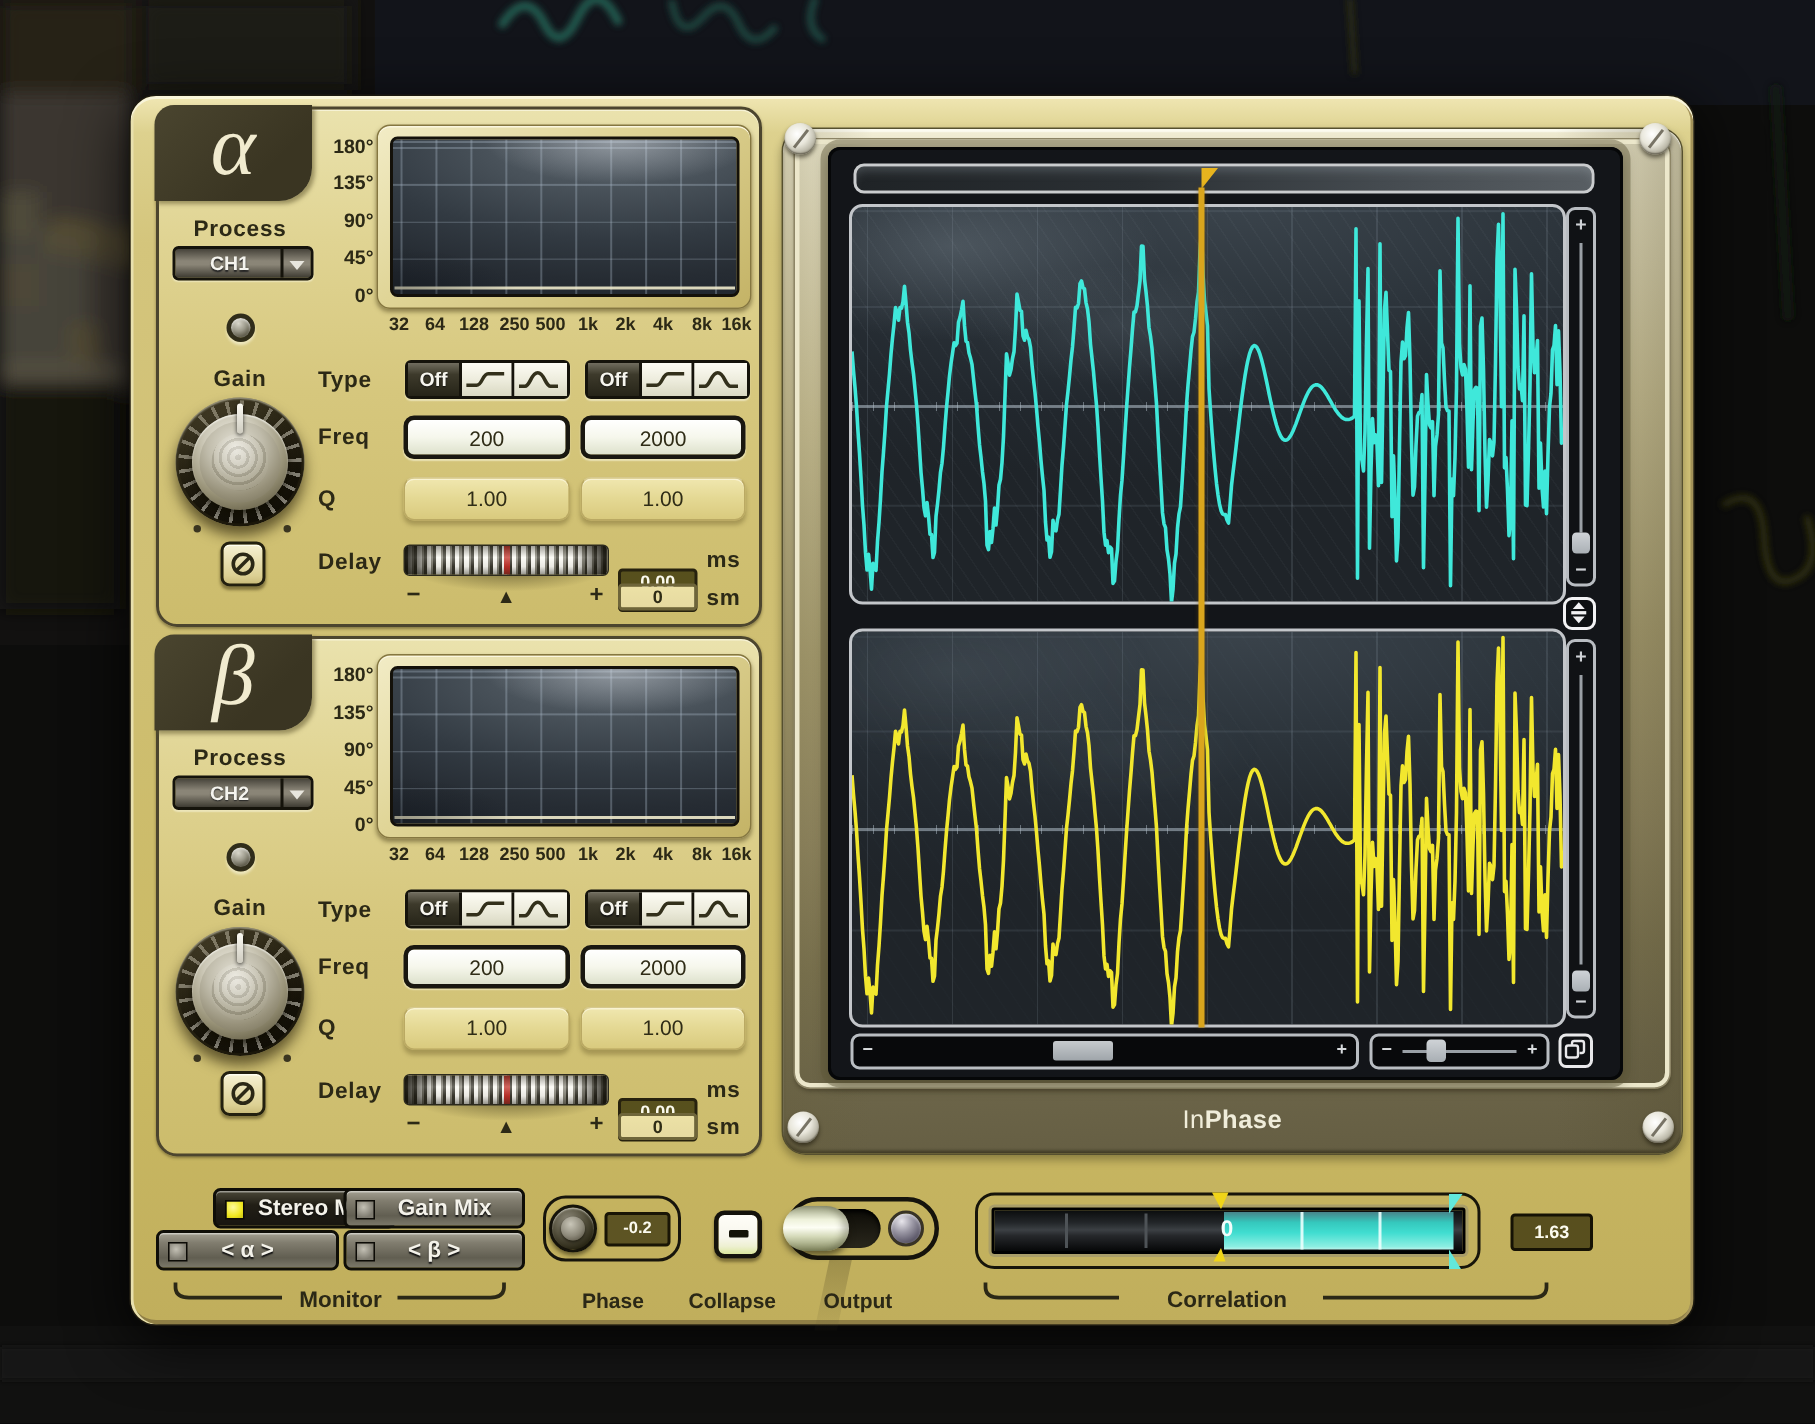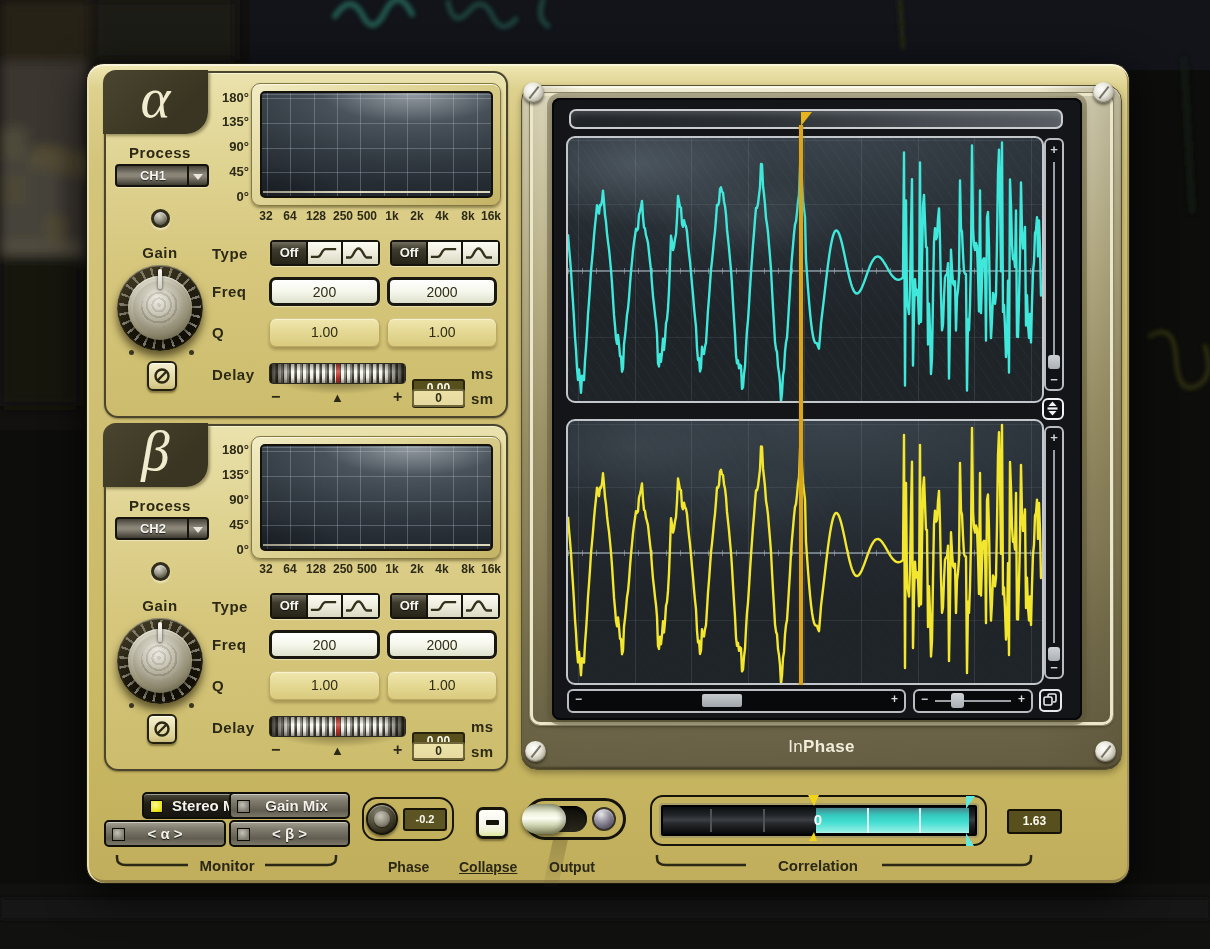--- a/index.html
+++ b/index.html
@@ -462,14 +462,14 @@
     <g fill="none" stroke="#2b2816" stroke-width="2.5">
       <path d="M117 1 v3 q0 7 9 7 h 62"></path>
       <path d="M336 1 v3 q0 7 -9 7 h -62"></path>
       <path d="M657 1 v3 q0 7 9 7 h 80"></path>
       <path d="M1031 1 v3 q0 7 -9 7 h -140"></path>
     </g>
     <text x="227" y="17" text-anchor="middle" font-size="15" font-weight="bold" fill="#2b2816" font-family="Liberation Sans">Monitor</text>
     <text x="818" y="17" text-anchor="middle" font-size="15" font-weight="bold" fill="#2b2816" font-family="Liberation Sans">Correlation</text>
   </svg>
   <div class="blbl" style="left:388px;top:859px;">Phase</div>
-  <div class="blbl" style="left:459px;top:859px;text-decoration:underline;">Collapse</div>
+  <div class="blbl" style="left:459px;top:859px;">Collapse</div>
   <div class="blbl" style="left:549px;top:859px;">Output</div>
 </div>
 </body></html>

